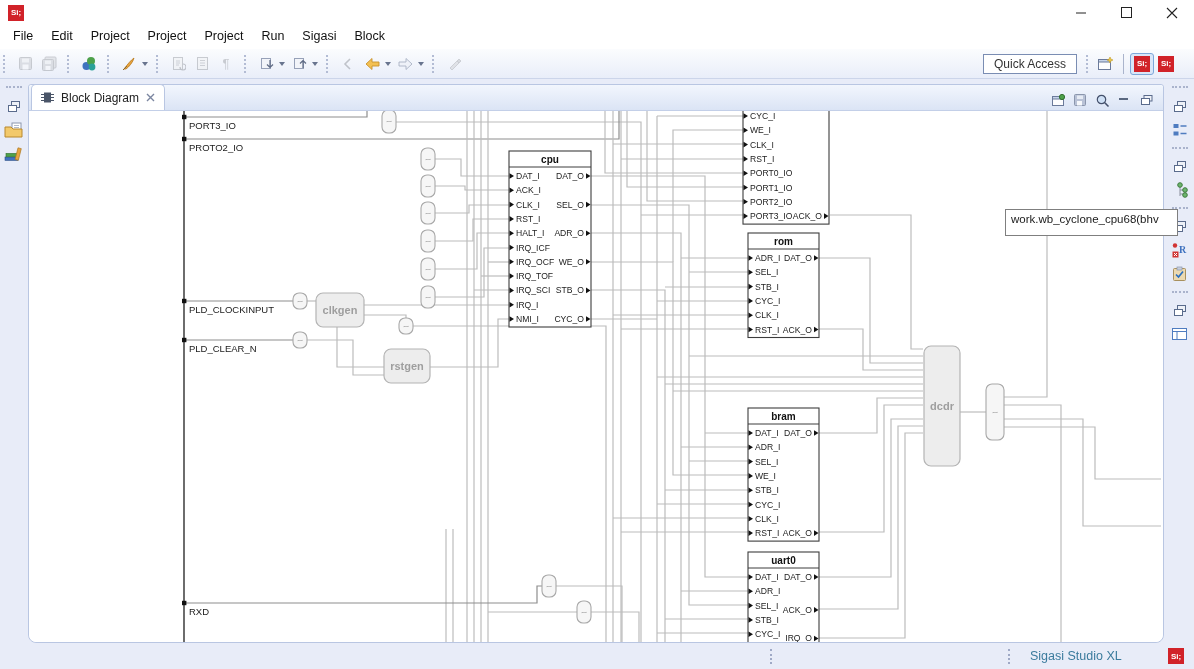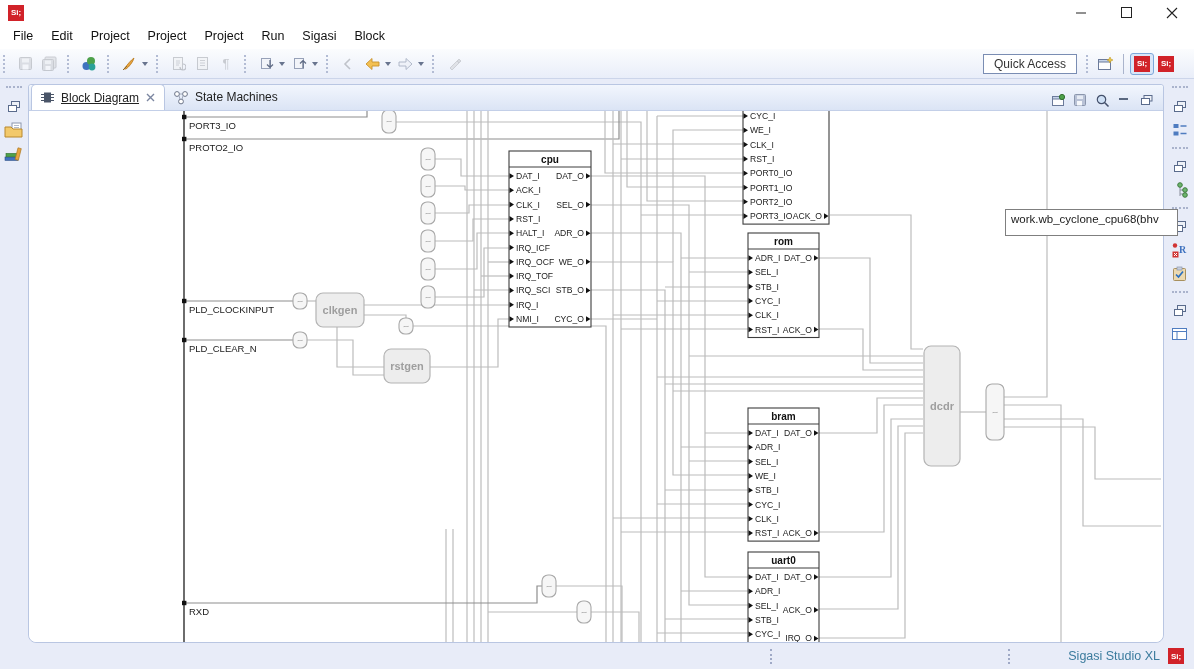--- a/index.html
+++ b/index.html
@@ -50,39 +50,39 @@
   .rail-sep { width:16px; border-top:2px dotted #aab3cc; margin:5px 0; }
 
   
   .editor { position:absolute; left:28px; top:84px; width:1136px; height:559px;
     background:#fff; border:1px solid #b9c6e2; border-radius:3px 3px 8px 8px; }
   .tabbar { position:absolute; left:0; top:0; right:0; height:26px;
     background:linear-gradient(#f2f6fd,#dbe4f5); border-bottom:1px solid #c3cfe8;
     border-radius:3px 3px 0 0; display:flex; align-items:flex-end; }
   .tab { display:flex; align-items:center; height:26px; padding:0 8px; font-size:12px; color:#222; }
   .tab.active { background:#fff; border:1px solid #b9c6e2; border-bottom:none;
-    border-radius:5px 5px 0 0; margin-left:2px; position:relative; z-index:2; height:26px;text-decoration:underline; }
+    border-radius:5px 5px 0 0; margin-left:2px; position:relative; z-index:2; height:26px; }
   .tab .lbl { margin:0 6px; }
   .tab-icons { margin-left:auto; display:flex; align-items:center; padding-right:6px; }
   .ebtn { width:22px; height:20px; display:flex; align-items:center; justify-content:center; }
   .canvas { position:absolute; left:0; top:26px; width:1134px; height:531px; overflow:hidden;
     border-radius:0 0 8px 8px; background:#fff; }
 
   
   .dtooltip { position:absolute; left:1005px; top:209px; width:173px; height:27px;
     background:#fff; border:1px solid #7f7f7f; font-size:11.5px; color:#1a1a1a;
     line-height:19px; padding-left:5px; white-space:nowrap; overflow:hidden; z-index:10; }
 
   
   .statusbar { position:absolute; left:0; top:643px; width:1194px; height:26px;
     display:flex; align-items:center; }
   .sb-handle { width:4px; height:15px; border-left:2px dotted #9fa9c6; }
   .sb-h1 { position:absolute; left:770px; }
   .sb-h2 { position:absolute; left:1008px; }
-  .sb-text { position:absolute; left:1030px; width:130px; text-align:right; font-size:12.5px; color:#3b7b9d; }
+  .sb-text { position:absolute; left:1030px; width:130px; text-align:left; font-size:12.5px; color:#3b7b9d; }
   .sb-icon { position:absolute; left:1168px; }
 </style>
 </head>
 <body>
 
 <div class="titlebar">
   <div class="appicon">Si;</div>
   <div class="wincontrols">
     <div class="winbtn">
       <svg width="11" height="11">
@@ -334,29 +334,20 @@
   <div class="tabbar">
     <div class="tab active">
       <svg width="15" height="15">
           <rect x="4" y="2.5" width="7" height="10" fill="#4a5568"></rect>
           <path d="M1,4.5 h3 M1,7.5 h3 M1,10.5 h3 M11,4.5 h3 M11,7.5 h3 M11,10.5 h3" stroke="#4a5568" stroke-width="1.2"></path>
         </svg>
       <span class="lbl">Block Diagram</span>
       <svg width="11" height="11">
           <path d="M2,2 L9,9 M9,2 L2,9" stroke="#7b86a0" stroke-width="1.4"></path>
         </svg>
-    </div>
-    <div class="tab">
-      <svg width="16" height="15">
-          <circle cx="4" cy="4" r="2.4" fill="#fff" stroke="#6b7488"></circle>
-          <circle cx="12" cy="4" r="2.4" fill="#fff" stroke="#6b7488"></circle>
-          <circle cx="8" cy="11.5" r="2.4" fill="#fff" stroke="#6b7488"></circle>
-          <path d="M6,5.5 L7,9.5 M10,5.5 L9,9.5 M6.4,4 h3.2" stroke="#9aa2b4" stroke-width="0.9"></path>
-        </svg>
-      <span class="lbl">State Machines</span>
     </div>
     <div class="tab-icons">
       <div class="ebtn">
         <svg width="16" height="15">
             <rect x="2.5" y="3.5" width="11" height="9" fill="#fdfdfe" stroke="#6b7a9a"></rect>
             <rect x="2.5" y="3.5" width="11" height="2.5" fill="#c6d3ea" stroke="#6b7a9a"></rect>
             <circle cx="12" cy="4" r="2.6" fill="#4da14a" stroke="#2f6e2d"></circle>
           </svg>
       </div>
       <div class="ebtn">

